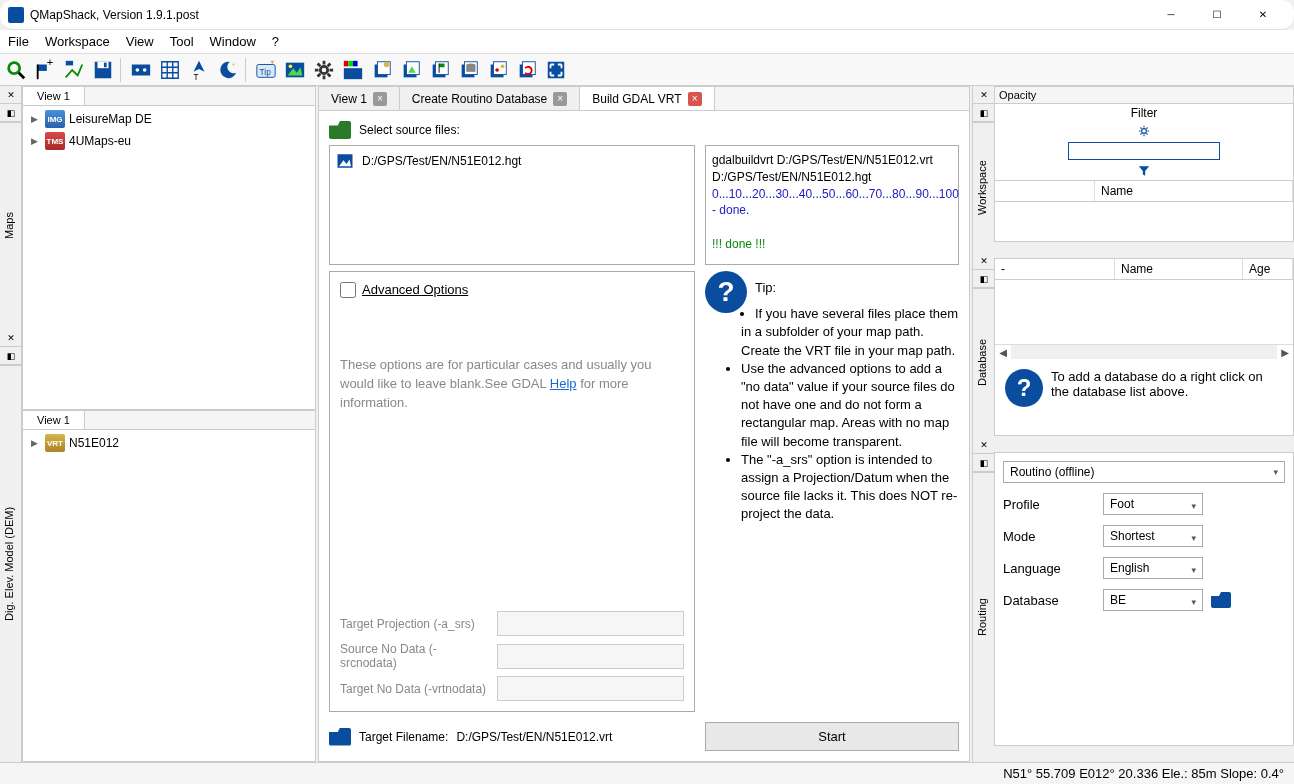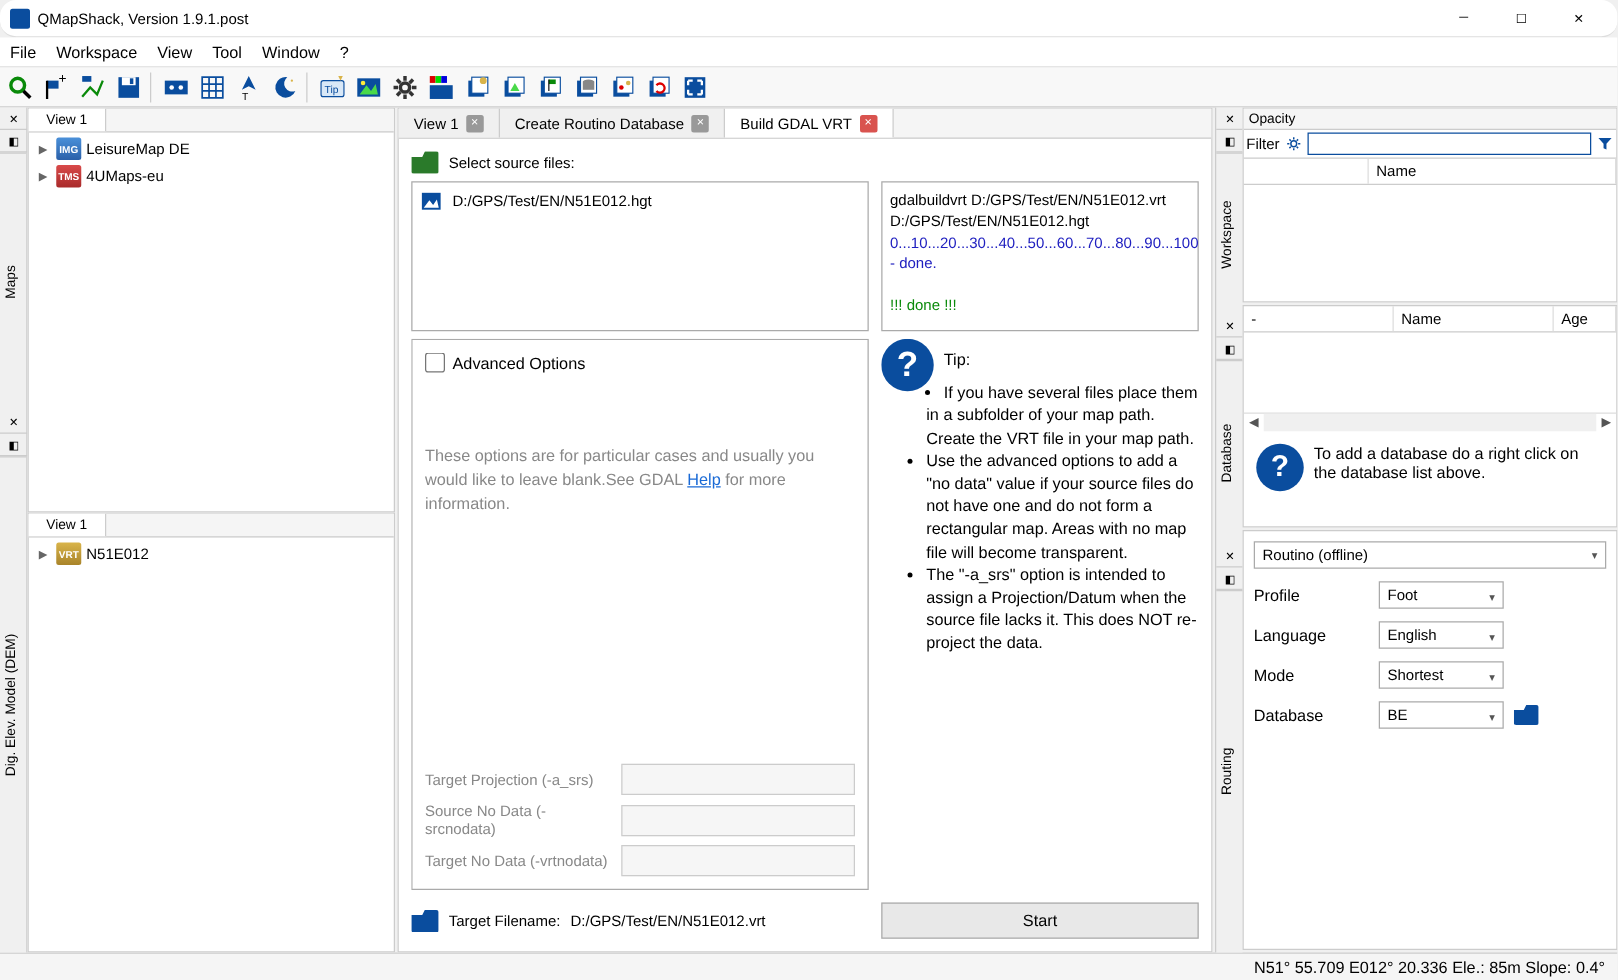--- a/index.html
+++ b/index.html
@@ -42,39 +42,39 @@
 .folder-ico.blue { background: #0a4d9e; }
 .twocol { display: flex; gap: 10px; flex: 0 0 auto; }
 .boxborder { border: 1px solid #aaa; padding: 6px; background: #fff; font-size: 12px; }
 .srcfile { flex: 1; height: 120px; overflow: auto; }
 .outputbox { width: 254px; height: 120px; line-height: 1.4; }
 .outputbox .cmd { color: #000; }
 .outputbox .prog { color: #2020c0; }
 .outputbox .done { color: #0a8a0a; font-weight: normal; }
 .midrow { display: flex; gap: 10px; flex: 1; overflow: hidden; }
 .advopts { flex: 1; border: 1px solid #aaa; padding: 10px; display: flex; flex-direction: column; gap: 8px; overflow: auto; }
-.chk { display: flex; align-items: flex-end; gap: 6px; font-size: 13px; }
+.chk { display: flex; align-items: flex-start; gap: 6px; font-size: 13px; text-decoration: underline; }
 .chk input { width: 16px; height: 16px; }
 .advtext { color: #888; font-size: 13px; line-height: 1.45; margin-top: 50px; flex: 1; }
 .advtext a { color: #1a6ad6; }
 .advfields { display: flex; flex-direction: column; gap: 6px; }
 .advfield { display: flex; align-items: center; gap: 8px; color: #888; }
 .advfield input { flex: 0 0 130px; border: 1px solid #ccc; padding: 4px; background: #f6f6f6; }
 .helpcol { width: 254px; font-size: 13px; overflow: auto; line-height: 1.4; }
 .helpcol .q { width: 42px; height: 42px; border-radius: 50%; background: #0a4d9e; color: #fff; font-size: 28px; font-weight: bold; display: inline-flex; align-items: center; justify-content: center; float: left; margin: 0 8px 4px 0; }
 .helpcol ol { margin-left: 62px; padding-left: 0; }
 .helpcol ul { margin-left: 36px; }
 .footerrow { display: flex; align-items: center; gap: 8px; padding-top: 4px; }
 .startbtn { flex: 0 0 254px; padding: 6px; background: #e8e8e8; border: 1px solid #aaa; text-align: center; cursor: pointer; font-size: 13px; }
 .rightarea { display: flex; }
 .rightstack { width: 300px; display: flex; flex-direction: column; }
-.rpanel { border: 1px solid #ccc; background: #fff; margin-bottom: 2px; display: flex; flex-direction: column; }
+.rpanel { border: 1px solid #ccc; background: #fff; margin-bottom: 16px; display: flex; flex-direction: column; }
 .rpanel-head { display: flex; align-items: center; padding: 2px 4px; font-size: 11px; border-bottom: 1px solid #ccc; background: #f5f5f5; }
 .rpanel-head .title { flex: 1; }
-.filterrow { display: flex; align-items: center; gap: 4px; padding: 2px; border-bottom: 1px solid #ccc; }
+.filterrow { display: flex; align-items: center; gap: 4px; padding: 2px; border-bottom: 1px solid #ccc; flex-direction: column; }
 .filterrow input { flex: 1; border: 1px solid #0a4d9e; padding: 2px 4px; font-size: 11px; }
 .tblhead { display: flex; border-bottom: 1px solid #ccc; font-size: 12px; }
 .tblhead .col { flex: 1; padding: 3px 6px; border-right: 1px solid #ddd; }
 .tblbody { height: 64px; }
 .dbhint { display: flex; gap: 8px; padding: 10px; font-size: 13px; }
 .dbhint .q { width: 38px; height: 38px; border-radius: 50%; background: #0a4d9e; color: #fff; font-size: 24px; font-weight: bold; display: flex; align-items: center; justify-content: center; flex-shrink: 0; }
 .routingbody { padding: 8px; display: flex; flex-direction: column; gap: 10px; font-size: 13px; }
 .combo { border: 1px solid #aaa; padding: 3px 6px; background: #fff; display: flex; justify-content: space-between; align-items: center; cursor: pointer; font-size: 12px; }
 .combo::after { content: "▾"; font-size: 9px; color: #555; }
 .formrow { display: flex; align-items: center; }
@@ -429,29 +429,29 @@
           <div class="combo" style="width:100%">
               <span>Routino (offline)</span>
             </div>
           <div class="formrow">
             <label>Profile</label>
             <div class="combo">
                 <span>Foot</span>
               </div>
           </div>
           <div class="formrow">
+            <label>Mode</label>
+            <div class="combo">
+                <span>Shortest</span>
+              </div>
+          </div>
+          <div class="formrow">
             <label>Language</label>
             <div class="combo">
                 <span>English</span>
-              </div>
-          </div>
-          <div class="formrow">
-            <label>Mode</label>
-            <div class="combo">
-                <span>Shortest</span>
               </div>
           </div>
           <div class="formrow">
             <label>Database</label>
             <div class="combo">
                 <span>BE</span>
               </div>
             <span class="folder-ico blue" style="margin-left:8px;width:20px;height:16px"></span>
           </div>
         </div>

